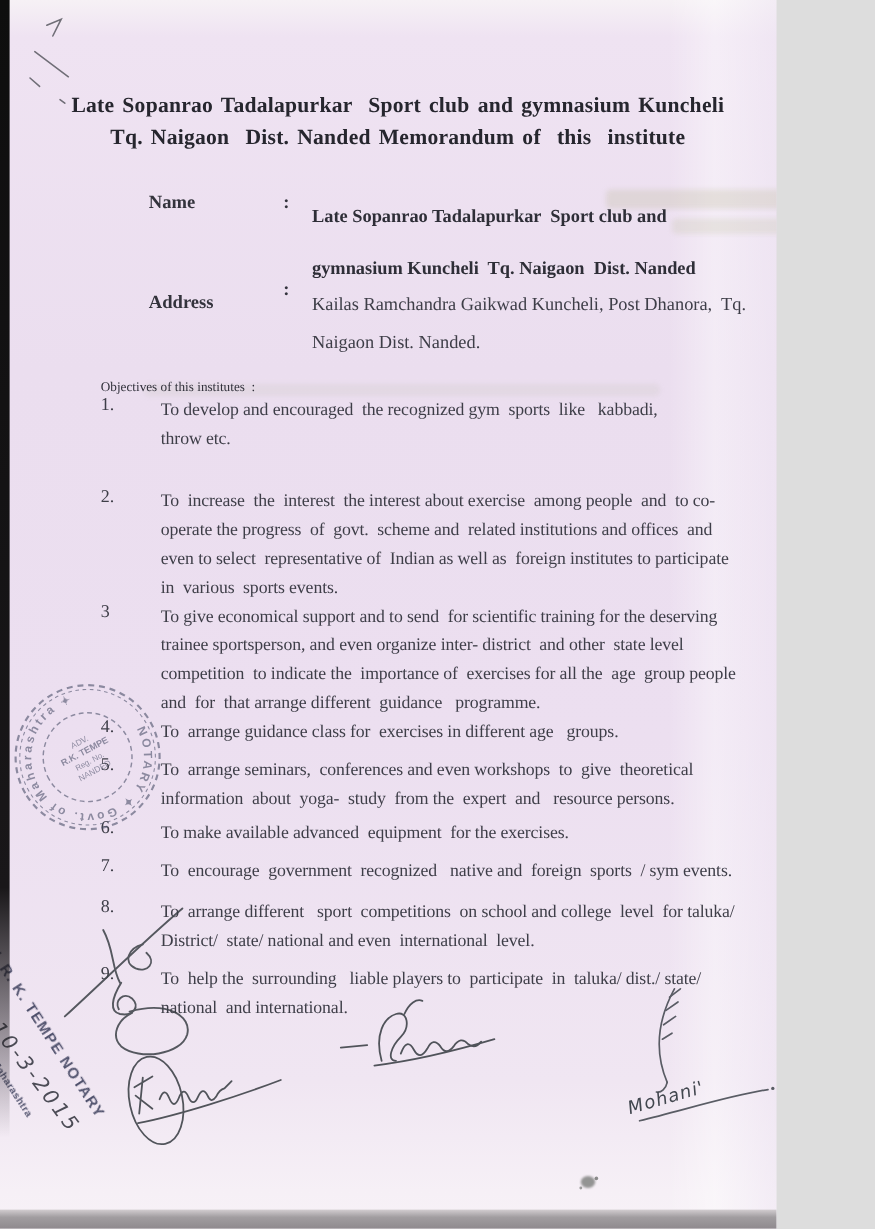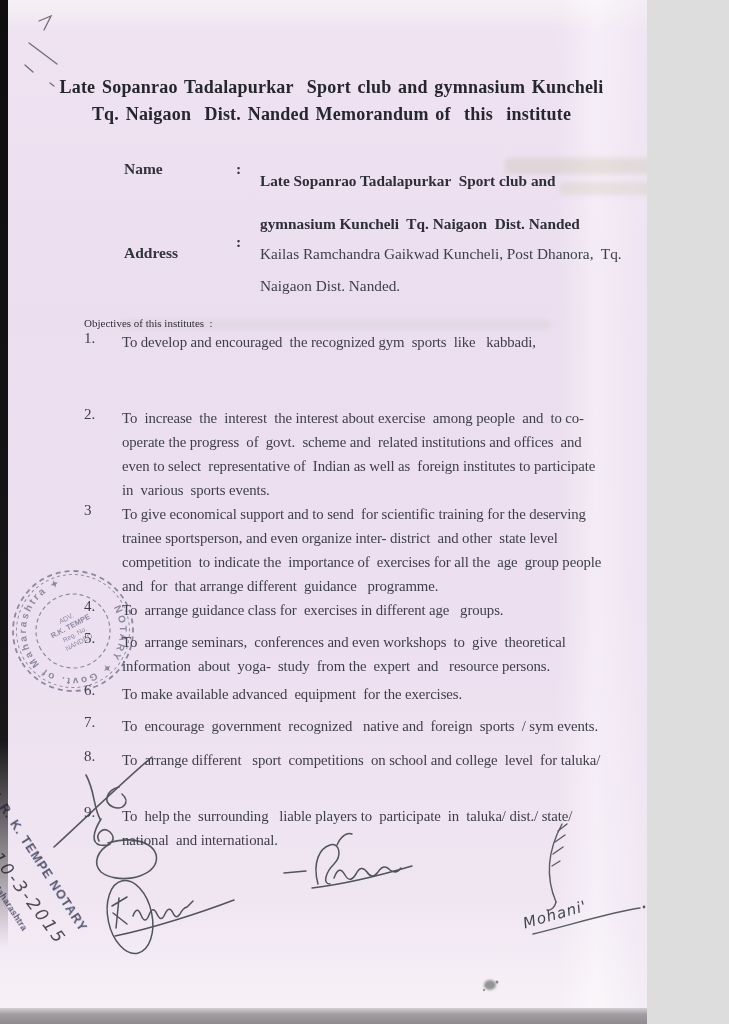--- a/index.html
+++ b/index.html
@@ -19,21 +19,21 @@
   .abs{position:absolute;}
   .title{left:30px;right:14px;top:74px;text-align:center;font-weight:bold;
     font-size:18px;line-height:27px;color:#26262e;letter-spacing:.2px;word-spacing:2px;white-space:pre;}
   .flabel{left:84px;font-weight:bold;font-size:15.5px;color:#33333c;white-space:pre;margin-left:40px;}
   .fcolon{left:236px;font-weight:bold;font-size:15.5px;color:#33333c;}
   .fval{left:260px;font-size:15.3px;white-space:pre;margin-top:12px;}
   .fval.bold{font-weight:bold;color:#2e2e37;}
   .heading{left:84px;top:297px;font-weight:normal;font-size:11px;color:#30303a;white-space:pre;margin-top:20px;}
   .obj{left:84px;width:600px;}
   .obj .num{position:absolute;left:0;top:0;font-size:15px;white-space:pre;}
-  .obj .txt{margin-left:38px;}
+  .obj .txt{margin-left:50px;}
   .ln{height:24px;line-height:24px;font-size:14.8px;white-space:pre;letter-spacing:-.1px;}
   .bleed{position:absolute;filter:blur(2.2px);border-radius:4px;}
   .diag-stamp{left:18px;top:750px;transform:rotate(57deg);transform-origin:0 0;
     color:#2e3250;opacity:.82;filter:blur(.2px);font-family:"Liberation Sans",sans-serif;white-space:pre;}
   .diag-stamp .dl1{font-weight:bold;font-size:12.5px;letter-spacing:1.1px;}
   .diag-stamp .dl2{font-size:8.5px;letter-spacing:.4px;margin-top:1px;font-weight:bold;}
   .diag-stamp .dl3{font-size:8.5px;letter-spacing:.4px;font-weight:bold;}
   .hand-date{left:4px;top:848px;transform:rotate(53deg);transform-origin:0 0;
     font-style:italic;font-size:17px;letter-spacing:2.5px;color:#4c4c56;
     font-family:"DejaVu Sans",sans-serif;white-space:pre;}
@@ -64,20 +64,21 @@
   <div class="abs fcolon zTxt" style="top:233px;">:</div>
   <div class="abs fval zTxt" style="top:233px;">Kailas Ramchandra Gaikwad Kuncheli, Post Dhanora,  Tq.</div>
   <div class="abs fval zTxt" style="top:265px;">Naigaon Dist. Nanded.</div>
 
   <div class="abs heading zTxt">Objectives of this institutes  :</div>
 
   <div class="abs obj zTxt" style="top:330px;">
     <span class="num">1.</span>
     <div class="txt">
         <div class="ln">To develop and encouraged  the recognized gym  sports  like   kabbadi,</div>
+        <div class="ln">throw etc.</div>
       </div>
   </div>
 
   <div class="abs obj zTxt" style="top:406px;">
     <span class="num">2.</span>
     <div class="txt">
         <div class="ln">To  increase  the  interest  the interest about exercise  among people  and  to co-</div>
         <div class="ln">operate the progress  of  govt.  scheme and  related institutions and offices  and</div>
         <div class="ln">even to select  representative of  Indian as well as  foreign institutes to participate</div>
         <div class="ln">in  various  sports events.</div>
@@ -120,20 +121,21 @@
     <span class="num">7.</span>
     <div class="txt">
         <div class="ln">To  encourage  government  recognized   native and  foreign  sports  / sym events.</div>
       </div>
   </div>
 
   <div class="abs obj zTxt" style="top:748px;">
     <span class="num">8.</span>
     <div class="txt">
         <div class="ln">To  arrange different   sport  competitions  on school and college  level  for taluka/</div>
+        <div class="ln">District/  state/ national and even  international  level.</div>
       </div>
   </div>
 
   <div class="abs obj zTxt" style="top:804px;">
     <span class="num">9.</span>
     <div class="txt">
         <div class="ln">To  help the  surrounding   liable players to  participate  in  taluka/ dist./ state/</div>
         <div class="ln">national  and international.</div>
       </div>
   </div>

